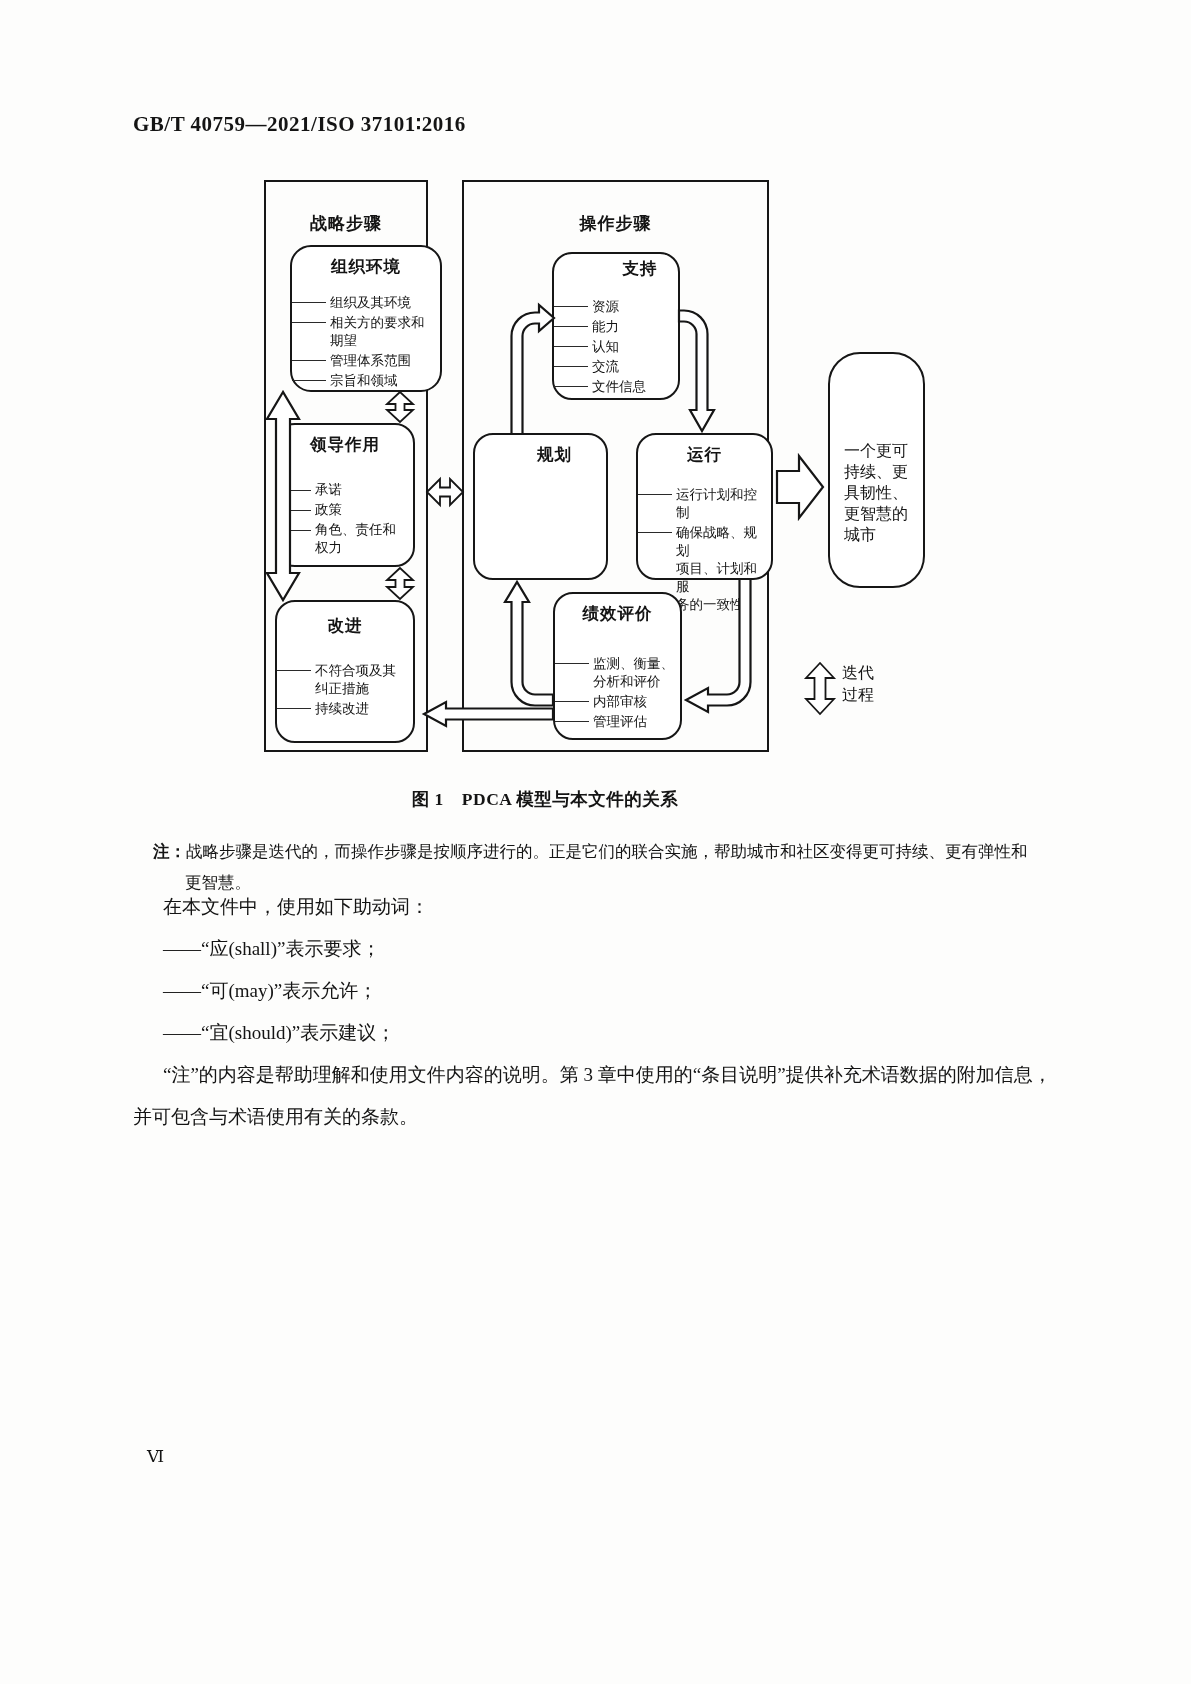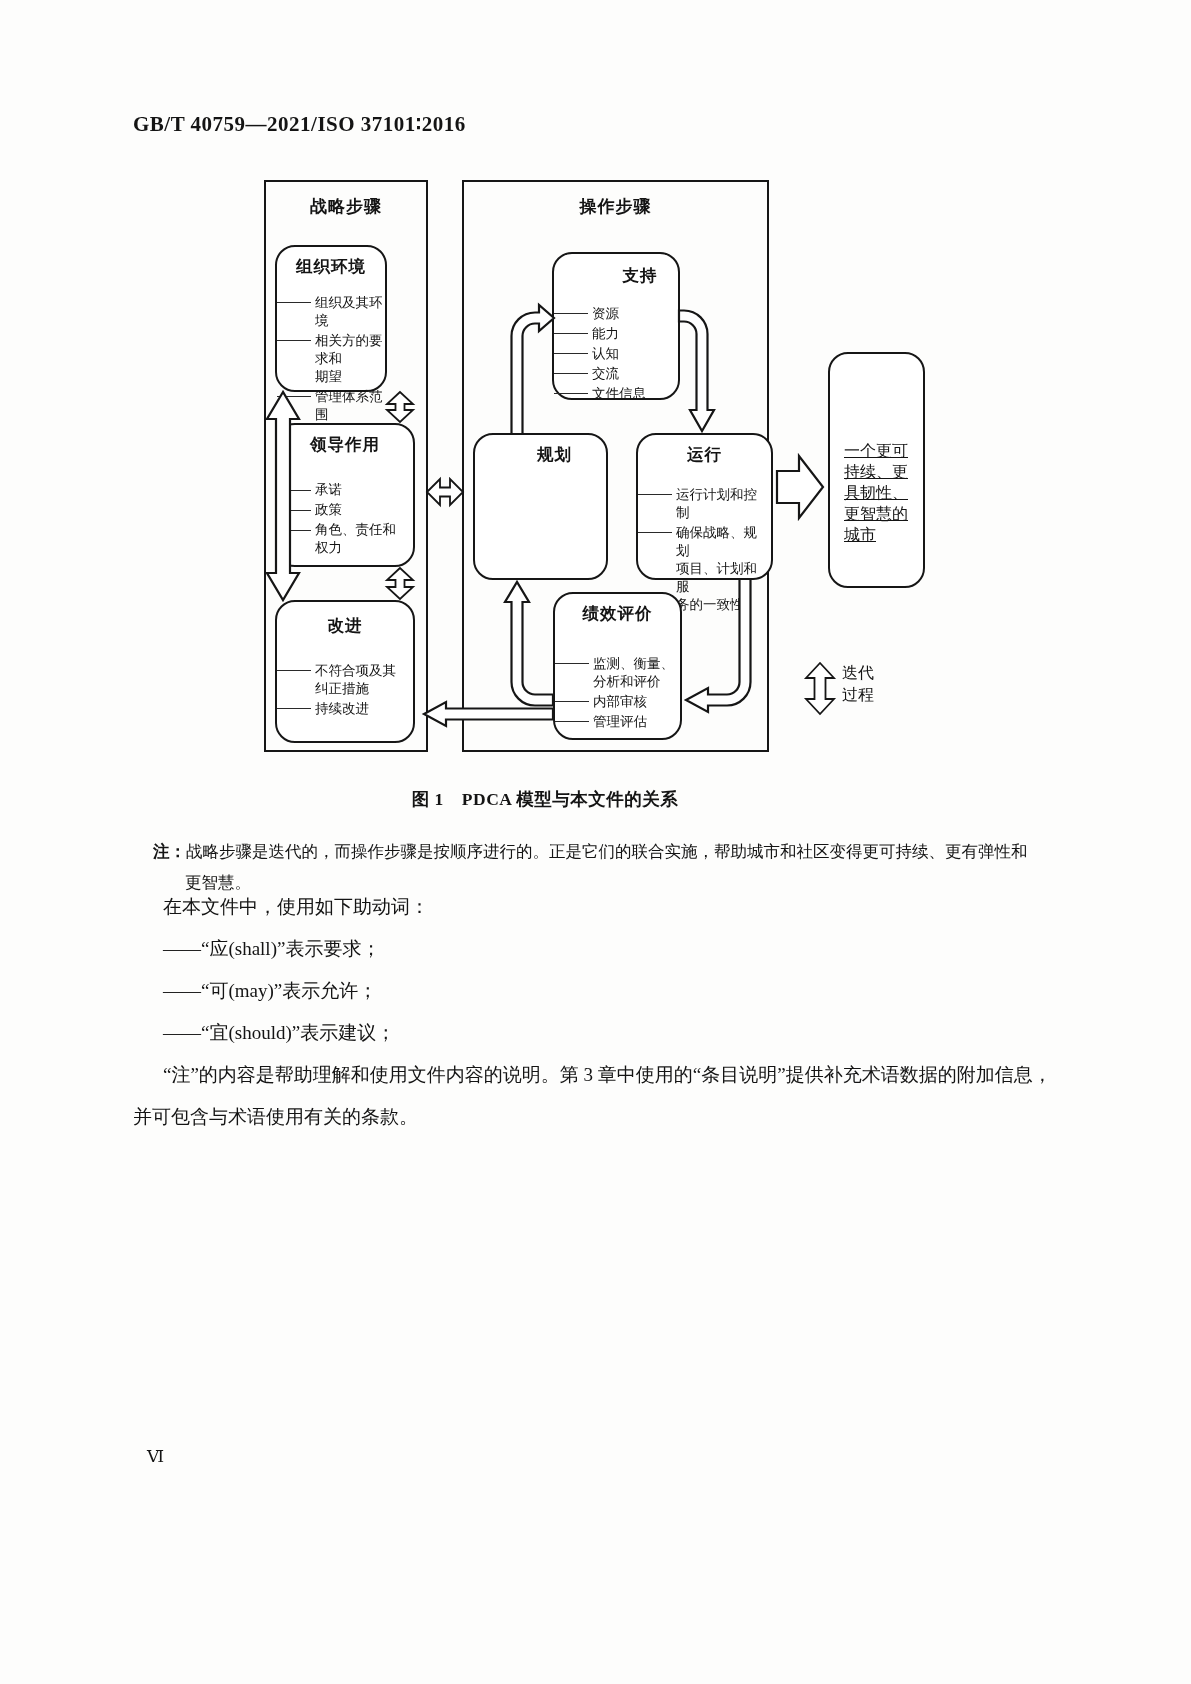--- a/index.html
+++ b/index.html
@@ -13,21 +13,21 @@
   .doc-header {
     position:absolute; left:133px; top:112px;
     font-size:21px; font-weight:bold; letter-spacing:0.5px;
   }
 
   
   .outer-box {
     position:absolute; border:2.2px solid #161616; background:transparent; z-index:1;
   }
   .outer-title {
-    text-align:center; font-weight:bold; font-size:17px; padding-top:13px;
+    text-align:center; font-weight:bold; font-size:17px; padding-top:30px;
     letter-spacing:1px;
   }
 
   
   .node {
     position:absolute; border:2.2px solid #161616; border-radius:20px;
     background:#fff; z-index:2; box-sizing:border-box;
   }
   .node-title {
     text-align:center; font-weight:bold; font-size:16.5px; margin-top:9px;
@@ -39,22 +39,22 @@
     padding-left:38px; padding-right:1px; white-space:pre-line;
     margin-bottom:2px;
   }
   .node-item::before {
     content:""; position:absolute; left:0px; top:8px; width:34px;
     border-top:1.7px solid #2a2a2a;
   }
 
   .city-box {
     position:absolute; left:828px; top:352px; width:97px; height:236px;
-    border:2.2px solid #161616; border-radius:20px; background:#fff;
-    box-sizing:border-box; z-index:2;text-decoration:underline;
+    border:2.2px solid #161616; border-radius:32px; background:#fff;
+    box-sizing:border-box; z-index:2;
   }
   .city-text {
     margin:86px 0 0 14px; font-size:16px; line-height:21px; white-space:pre-line;
   }
 
   .iter-label {
     position:absolute; left:842px; top:662px;
     font-size:16px; line-height:22px; white-space:pre-line; z-index:2;
   }
 
@@ -90,21 +90,21 @@
 </head>
 <body>
 
 <div class="doc-header">GB/T 40759—2021/ISO 37101∶2016</div>
 
 <div>
 
   <div class="outer-box" style="left:264px; top:180px; width:160px; height:568px;">
     <div class="outer-title">战略步骤</div>
 
-    <div class="node" style="left:9px; top:63px; width:112px; height:147px;">
+    <div class="node" style="left:24px; top:63px; width:152px; height:147px;border-radius:21px;">
       <div class="node-title">组织环境</div>
       <div class="node-items" style="margin-top:16px;">
         <div class="node-item">组织及其环境</div>
         <div class="node-item">相关方的要求和
 期望</div>
         <div class="node-item">管理体系范围</div>
         <div class="node-item">宗旨和领域</div>
       </div>
     </div>
 
@@ -125,21 +125,21 @@
 纠正措施</div>
         <div class="node-item">持续改进</div>
       </div>
     </div>
   </div>
 
   <div class="outer-box" style="left:462px; top:180px; width:303px; height:568px;">
     <div class="outer-title">操作步骤</div>
 
     <div class="node" style="left:88px; top:70px; width:128px; height:148px;">
-      <div class="node-title" style="margin-top:11px;padding-left:48px;">支持</div>
+      <div class="node-title" style="margin-top:4px;padding-left:48px;">支持</div>
       <div class="node-items" style="">
         <div class="node-item">资源</div>
         <div class="node-item">能力</div>
         <div class="node-item">认知</div>
         <div class="node-item">交流</div>
         <div class="node-item">文件信息</div>
       </div>
     </div>
 
     <div class="node" style="left:9px; top:251px; width:135px; height:147px;padding-left:28px;">

